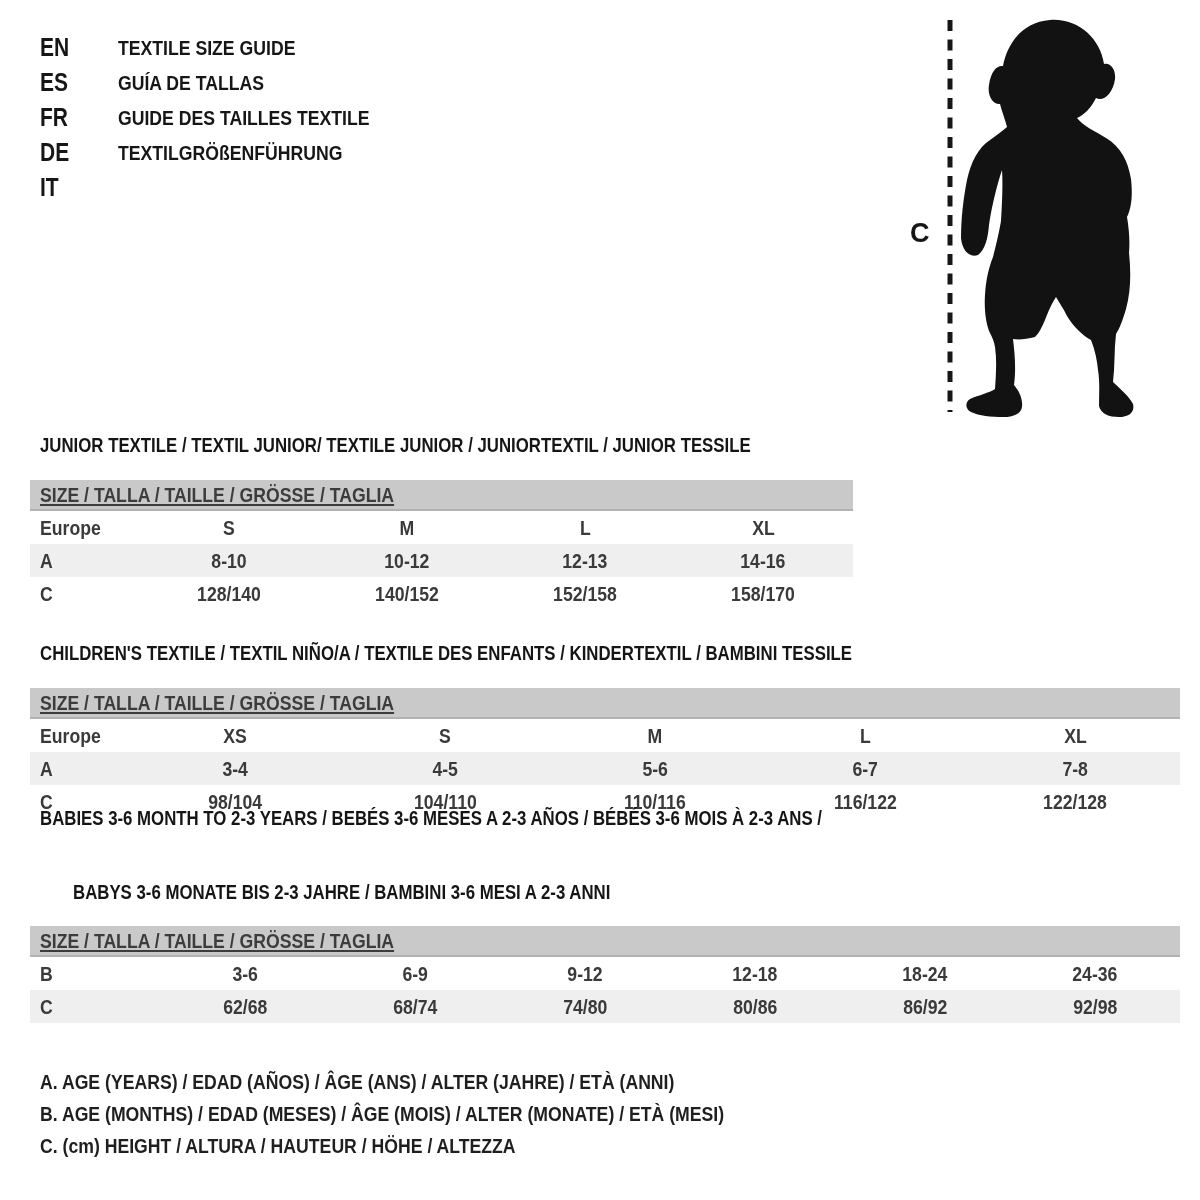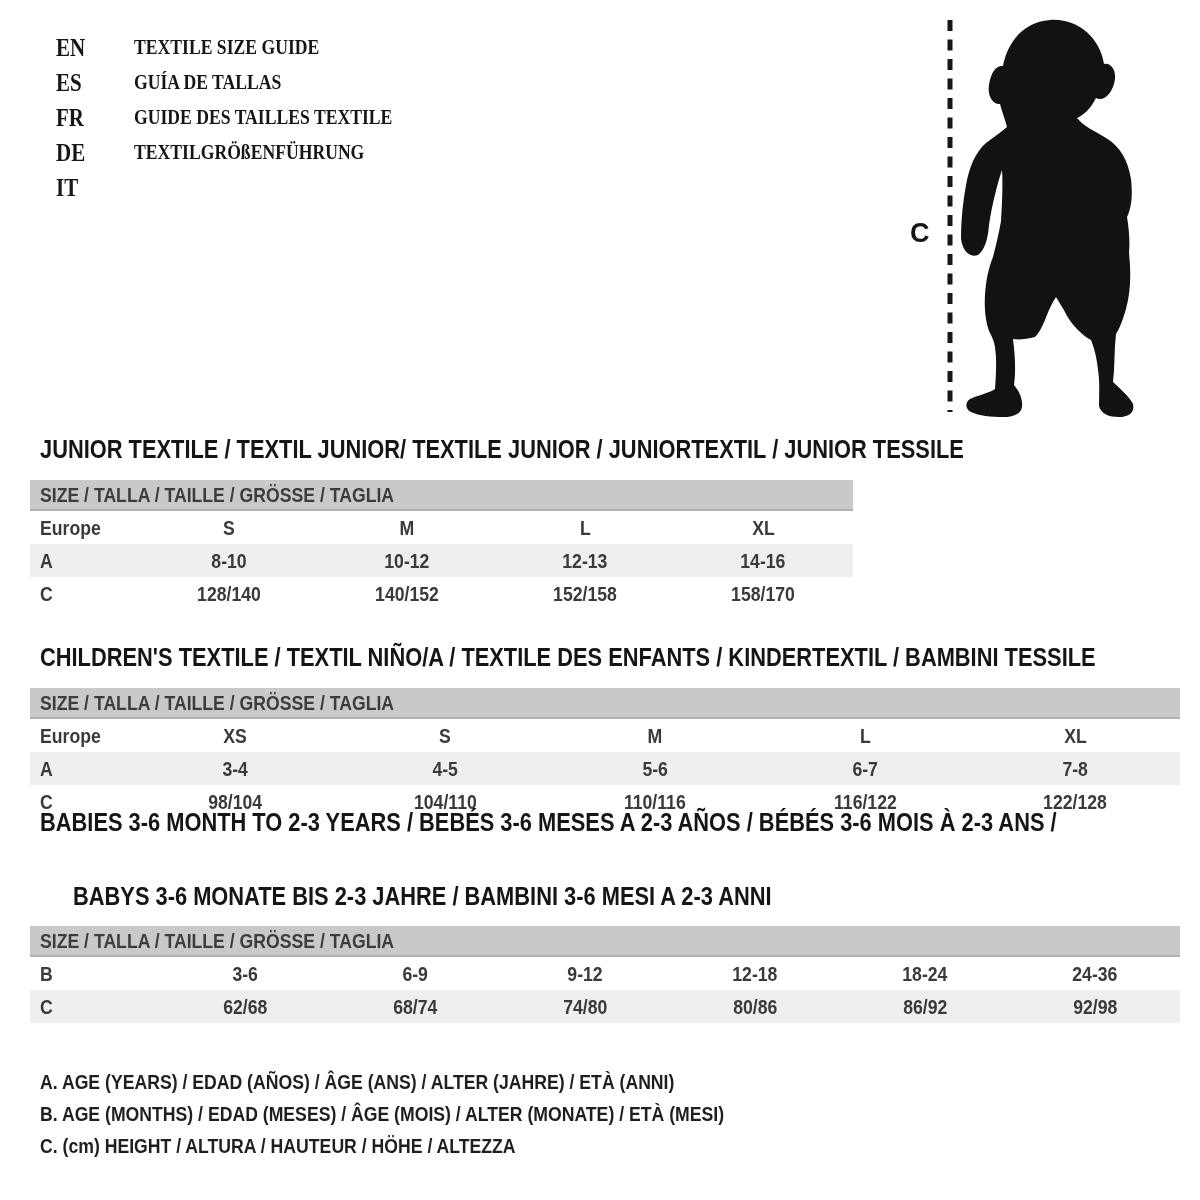--- a/index.html
+++ b/index.html
@@ -5,37 +5,37 @@
   * { margin:0; padding:0; box-sizing:border-box; }
   html,body { background:#ffffff; }
   .page {
     position:relative; width:1200px; height:1200px; background:#ffffff;
     font-family:"Liberation Sans", sans-serif; color:#1a1a1a; overflow:hidden;
   }
   .cond { transform:scaleX(0.84); transform-origin:0 50%; white-space:nowrap; display:inline-block; }
   .cond-c { transform:scaleX(0.84); transform-origin:50% 50%; white-space:nowrap; display:inline-block; }
 
   
-  .lang-list { position:absolute; left:56px; top:30px;font-family:Liberation Serif, serif; }
+  .lang-list { position:absolute; left:40px; top:30px; }
   .lang-row { display:flex; height:35px; align-items:center; }
   .lang-code { width:78px; font-size:25px; font-weight:700; color:#161616; }
   .lang-title { font-size:21px; font-weight:700; color:#161616; }
 
   
   .figure { position:absolute; left:900px; top:5px; width:290px; height:425px; }
   .figure svg { position:absolute; left:0; top:0; }
   .c-label { position:absolute; left:10px; top:213px; font-size:27px; font-weight:700; color:#161616; }
 
   
-  .section-heading { position:absolute; left:40px; font-size:26px; font-weight:700; color:#151515; }
+  .section-heading { position:absolute; left:40px; font-size:20px; font-weight:700; color:#151515; }
   .size-table { position:absolute; left:30px; }
   .size-bar {
     height:31px; background:#c9c9c9; border-bottom:2px solid #b2b2b2;
     display:flex; align-items:center; padding-left:10px;
-    font-size:21px; font-weight:700; color:#3c3c3c;
+    font-size:21px; font-weight:700; color:#3c3c3c;text-decoration:underline;
   }
   .t-row { display:flex; height:33px; align-items:center; font-size:21px; font-weight:700; color:#3a3a3a; }
   .t-row.shaded { background:#efefef; }
   .t-lbl { padding-left:10px; }
   .t-cell { text-align:center; }
 
   .tbl-junior   { width:823px; top:480px; }
   .tbl-junior   .t-lbl  { width:110px; }
   .tbl-junior   .t-cell { width:178px; }
   .tbl-children { width:1150px; top:688px; }

